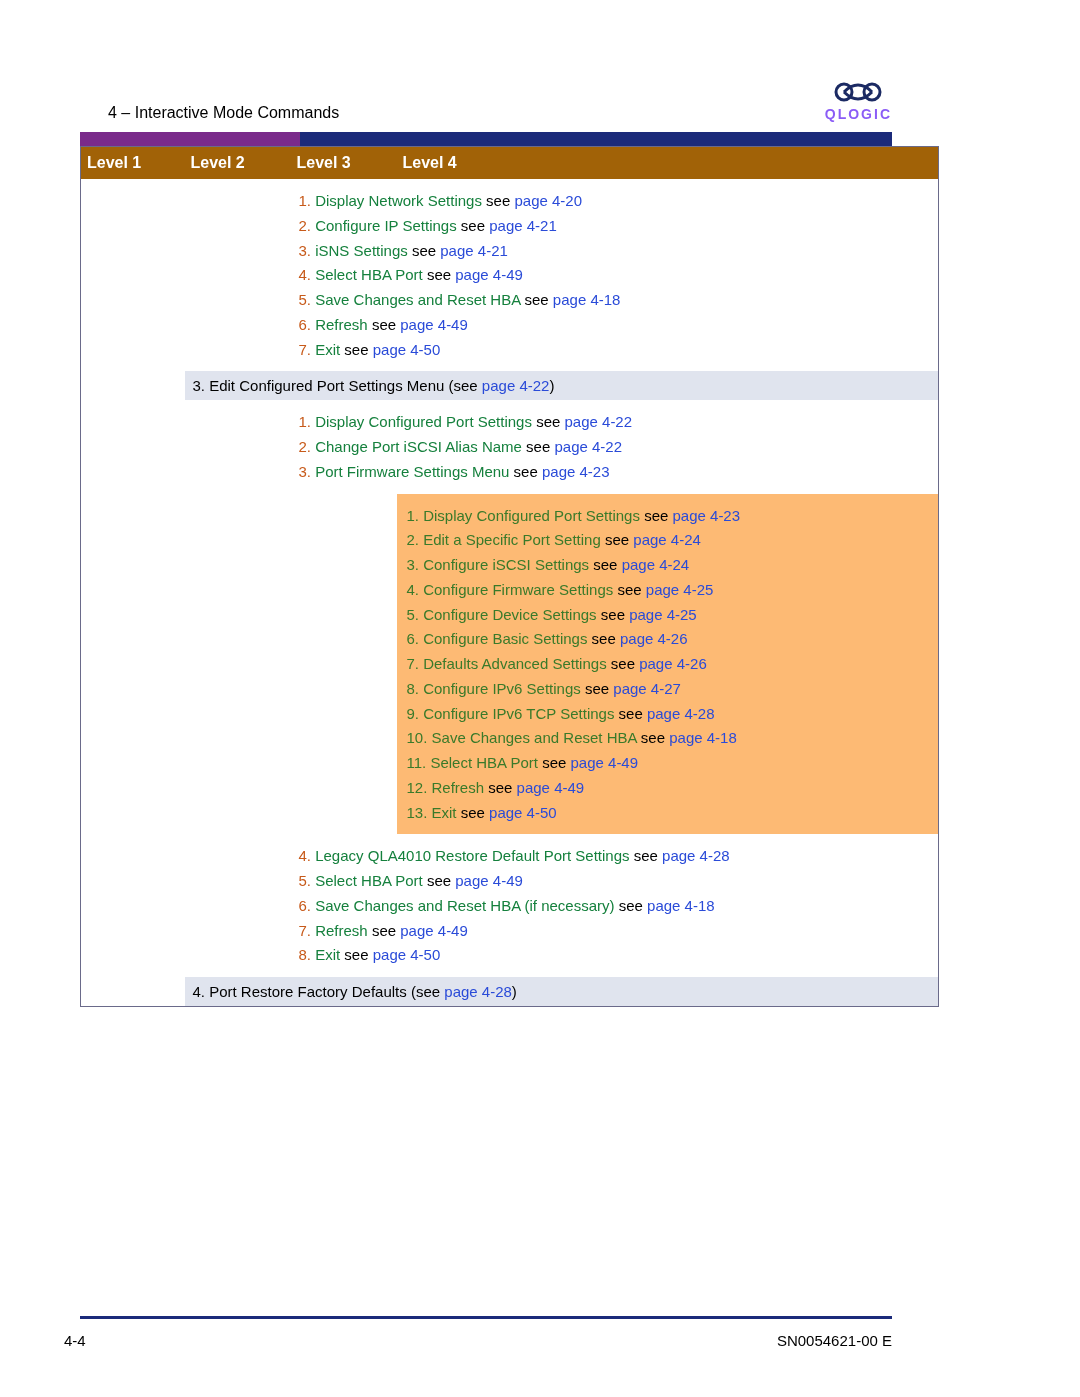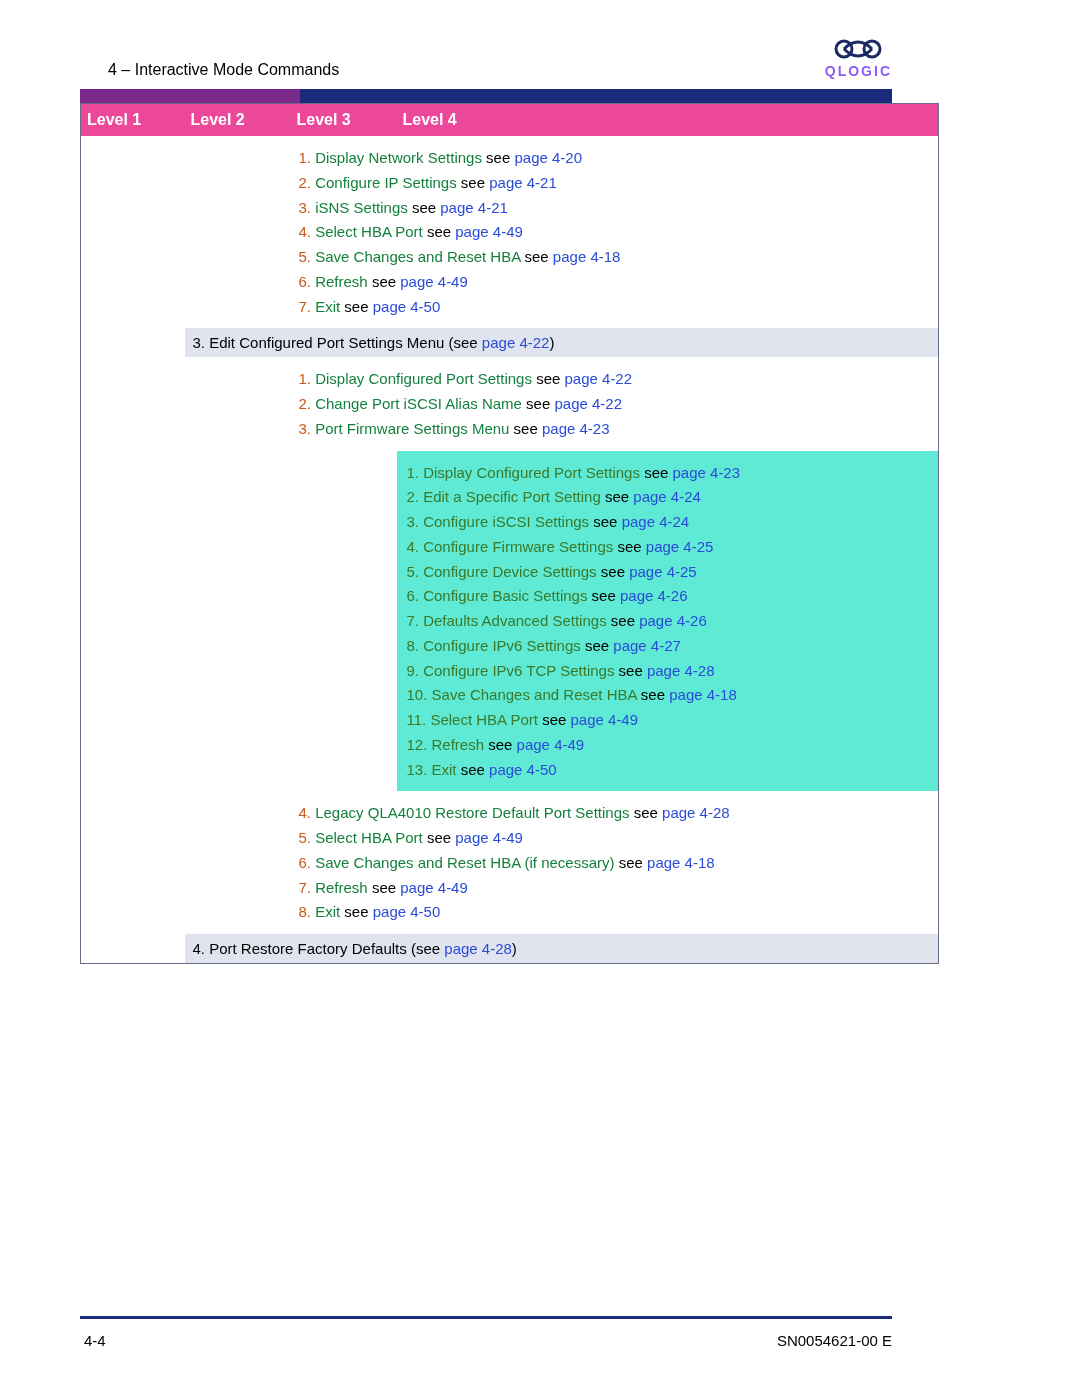--- a/index.html
+++ b/index.html
@@ -8,21 +8,21 @@
     background: #fff;
     font-family: Arial, Helvetica, sans-serif;
     font-size: 15px;
     color: #000;
   }
   .page {
     width: 972px;
     height: 1397px;
     position: relative;
     box-sizing: border-box;
-    padding: 37px 80px 0 80px;
+    padding: 80px 80px 0 80px;
   }
   .header-row {
     display: flex;
     align-items: flex-end;
     justify-content: space-between;
     padding: 0 0 8px 28px;
   }
   .section-title {
     font-size: 16px;
     color: #000;
@@ -63,21 +63,21 @@
     margin: 32px 0 10px 0;
   }
   table.menu {
     width: 858px;
     margin: 0 auto;
     border-collapse: collapse;
     border: 1px solid #6a6a8a;
     table-layout: fixed;
   }
   table.menu th {
-    background: #ec4899;
+    background: #a16207;
     color: #fff;
     text-align: left;
     font-weight: 700;
     padding: 7px 6px;
     font-size: 16px;
     border: none;
   }
   table.menu col.c1 { width: 104px; }
   table.menu col.c2 { width: 106px; }
   table.menu col.c3 { width: 106px; }
@@ -89,21 +89,21 @@
   }
   .l2-head {
     background: #e0e4ee;
     padding: 6px 8px;
     font-size: 15px;
   }
   .l3-block {
     padding: 8px 8px 8px 8px;
   }
   .l4-block {
-    background: #5eead4;
+    background: #fdba74;
     padding: 8px 10px;
   }
   .item {
     margin: 3px 0;
     line-height: 1.45;
   }
   .num-orange { color: #c75a1a; }
   .num-green  { color: #3a7a2a; }
   .txt-orange { color: #15803d; }
   .txt-green  { color: #3a7a2a; }
@@ -113,21 +113,21 @@
 
   .footer-rule {
     position: absolute;
     left: 80px; right: 80px;
     bottom: 78px;
     height: 3px;
     background: #1b2a7a;
   }
   .footer {
     position: absolute;
-    left: 84px; right: 80px;
+    left: 64px; right: 80px;
     bottom: 48px;
     display: flex;
     justify-content: space-between;
     font-size: 15px;
   }
   a.ref { text-decoration: none; }
 </style>
 </head>
 <body>
 

